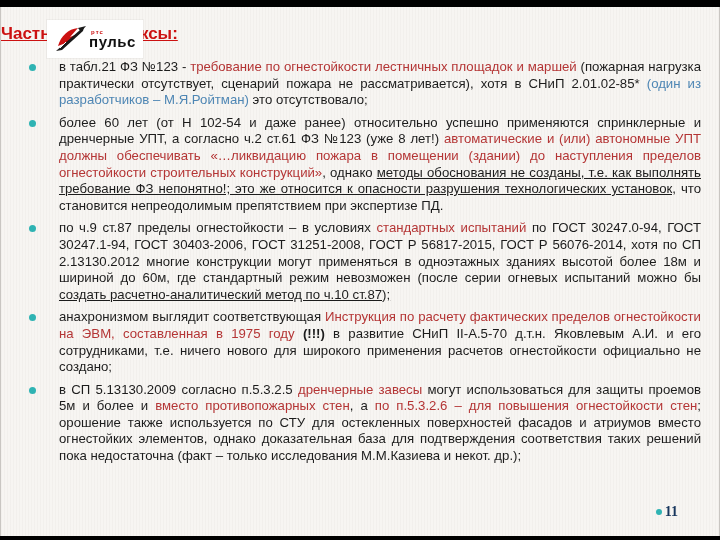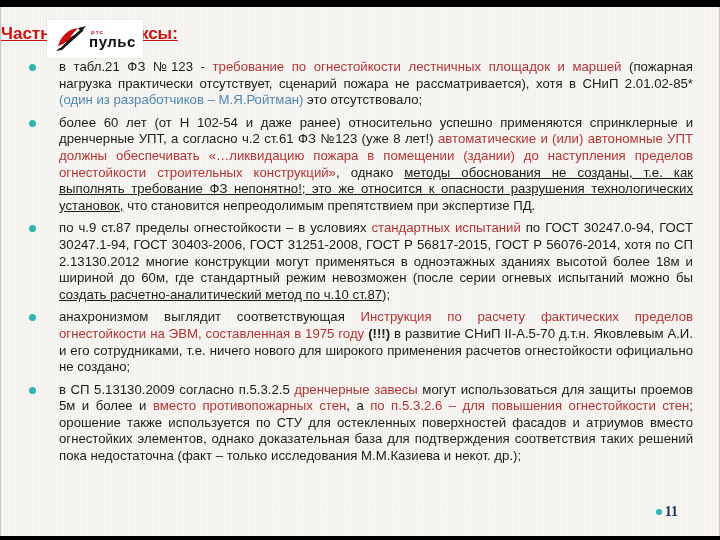--- a/index.html
+++ b/index.html
@@ -41,21 +41,21 @@
     display:inline-block;color:#cc1111;font-size:17px;font-weight:bold;
     text-decoration:underline;margin:0;
   }
   .title-line2{
     display:block;margin-top:7px;
   }
   .title-line2 span{
     color:#2233aa;font-size:17px;font-weight:bold;text-decoration:underline;
   }
   .bullet-list{
-    margin-top:17px;padding:0 26px 0 28px;
+    margin-top:17px;padding:0 18px 0 28px;
   }
   .bullet-row{
     display:flex;align-items:flex-start;margin-bottom:6px;
   }
   .dot{
     flex:0 0 auto;width:7px;height:7px;border-radius:50%;
     background:#2fb3b3;margin-top:5px;margin-right:23px;
   }
   .bullet-text{
     margin:0;flex:1 1 auto;

